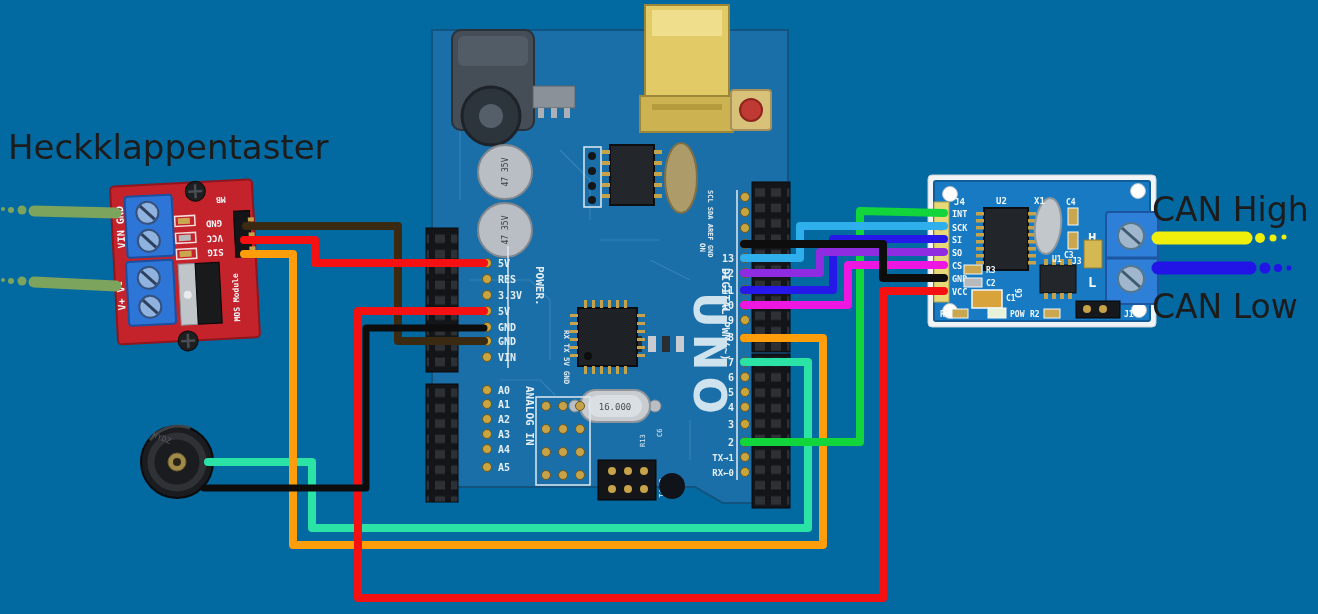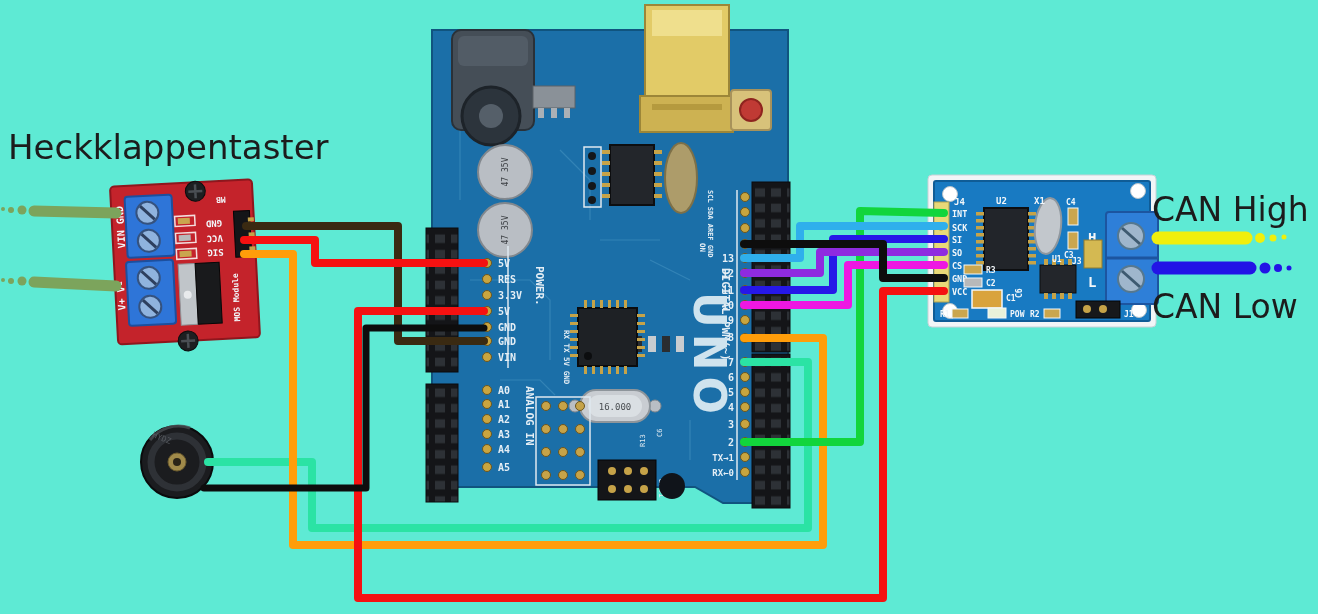--- a/index.html
+++ b/index.html
@@ -1,16 +1,16 @@
 <!DOCTYPE html>
 <html><head>
 <meta charset="utf-8">
 <style>
   html,body{margin:0;padding:0;background:#ffffff;}
-  #stage{position:relative;width:1318px;height:614px;background:#5eead4;overflow:hidden;
+  #stage{position:relative;width:1318px;height:614px;background:#0369a1;overflow:hidden;
          font-family:"DejaVu Sans",sans-serif;}
   svg{position:absolute;left:0;top:0;}
   text{user-select:none;}
   .silk{font-family:"DejaVu Sans Mono",monospace;fill:#e4eef5;font-weight:bold;}
   .silk2{font-family:"DejaVu Sans Mono",monospace;fill:#f2f7fa;font-weight:bold;}
   .biglabel{font-family:"DejaVu Sans",sans-serif;fill:#1c1c1c;}
 </style>
 </head>
 <body>
 <div id="stage">

